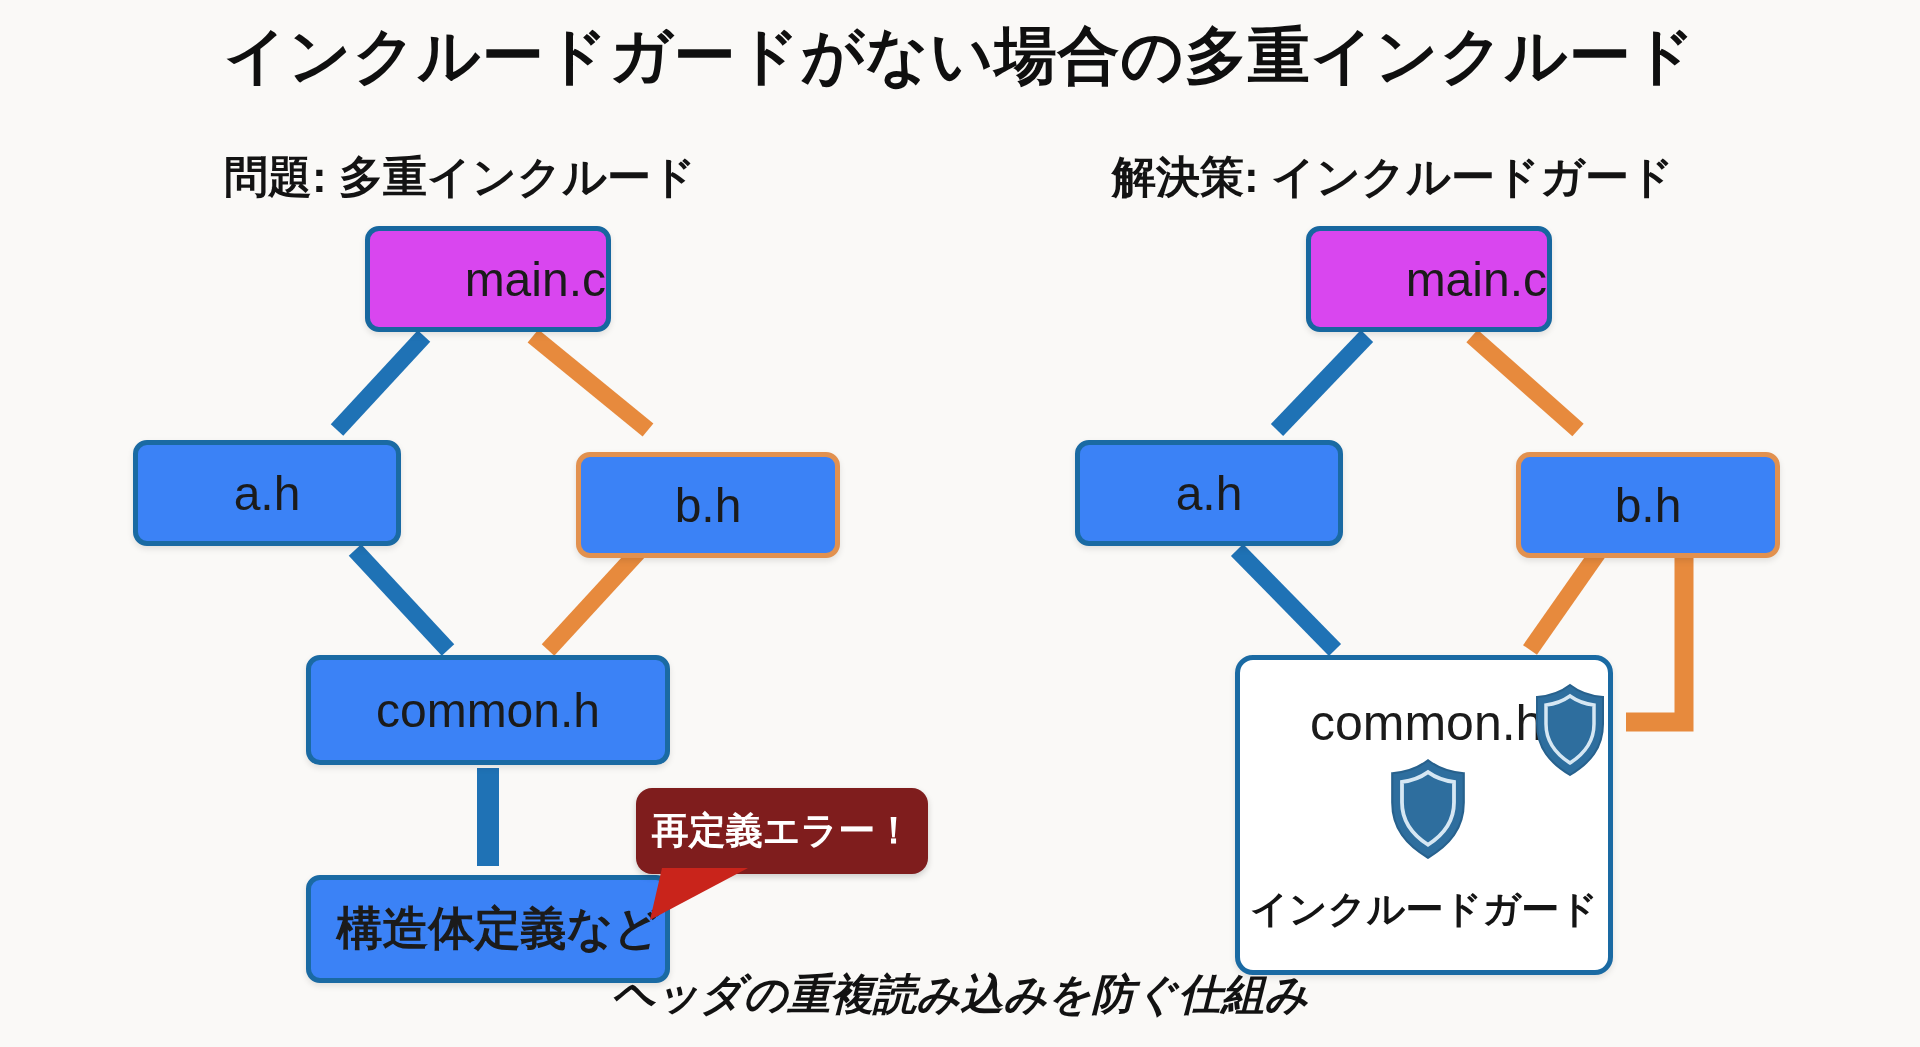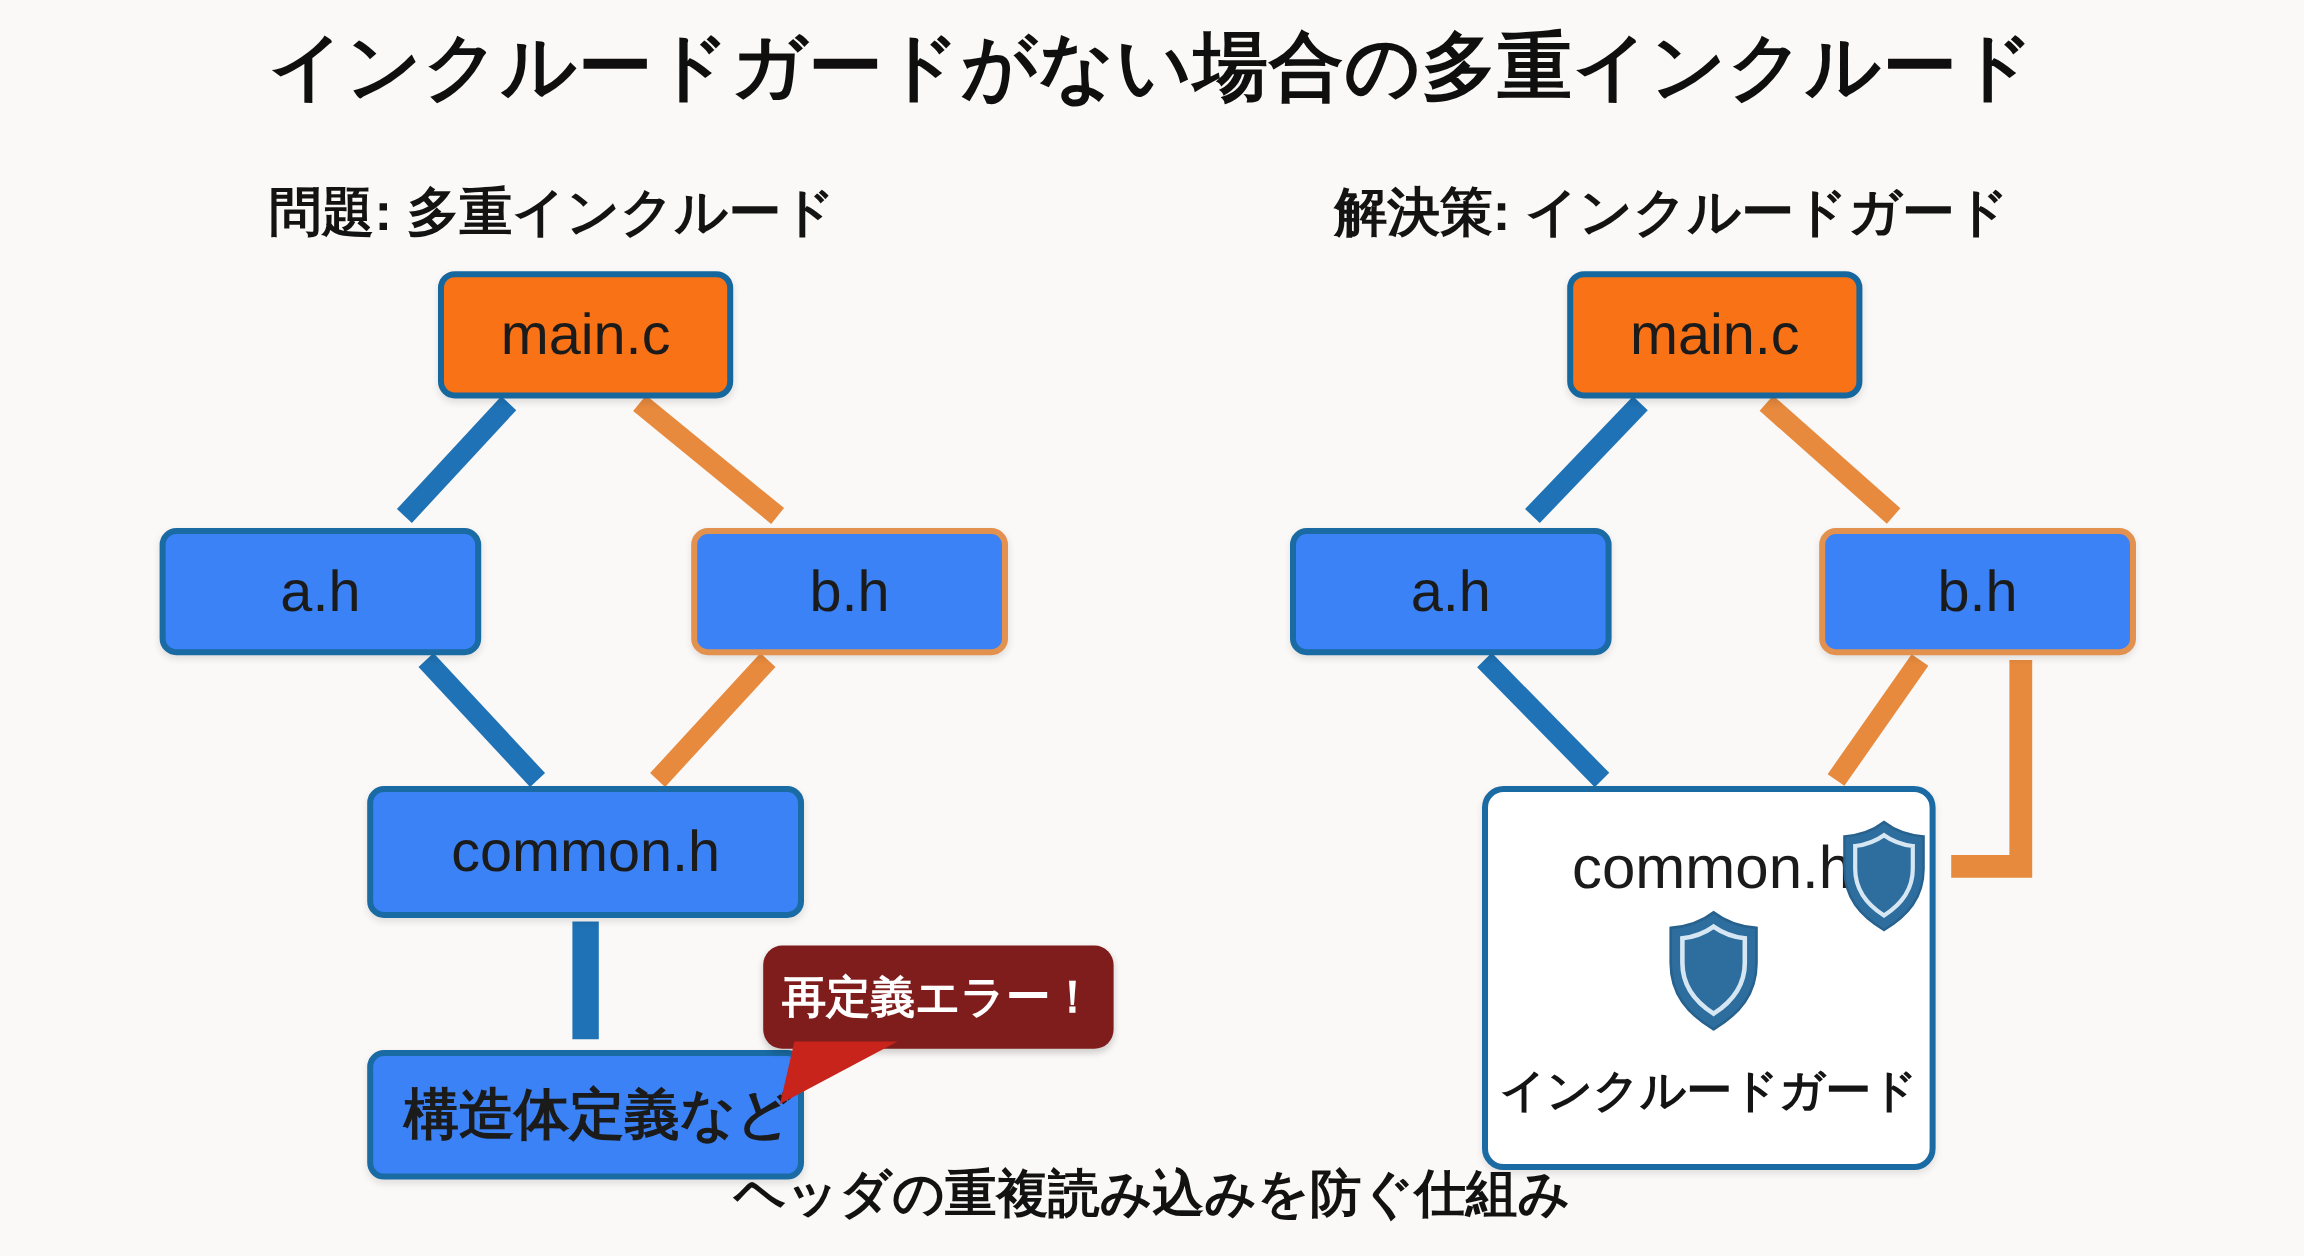--- a/index.html
+++ b/index.html
@@ -12,31 +12,31 @@
   .canvas{position:relative;width:1920px;height:921px;background:#faf9f7;}
   .title{
     position:absolute;left:0;right:0;top:14px;text-align:center;
     font-size:62px;font-weight:800;letter-spacing:1px;color:#0f0f0f;white-space:nowrap;
   }
   .heading{position:absolute;top:148px;font-size:44px;font-weight:700;color:#131313;white-space:nowrap;}
   .heading.left{left:224px;}
   .heading.right{left:1112px;}
   .caption{
     position:absolute;left:0;right:0;top:966px;text-align:center;
-    font-size:43px;font-weight:700;color:#121212;white-space:nowrap;
+    font-size:43px;font-weight:700;color:#121212;white-space:nowrap;font-style:italic;
   }
   .node{
     position:absolute;box-sizing:border-box;
     background:#3b82f6;border:5px solid #1a6aa3;border-radius:14px;
     display:flex;align-items:center;justify-content:center;
     font-size:48px;color:#1b1b1b;z-index:2;
     box-shadow:0 3px 6px rgba(0,0,0,.10);
   }
-  .node.fill{background:#f97316;border-color:#17679f;}
-  .node.orange{border-color:#e2914f;}
+  .node.fill{background:#d946ef;border-color:#17679f;justify-content:flex-end;}
+  .node.orange{border-color:#e2914f;margin-top:12px;}
   .node.jp{font-size:46px;font-weight:700;padding-left:21px;}
   .guard-box{
     position:absolute;box-sizing:border-box;left:1235px;top:655px;width:378px;height:320px;
     background:#ffffff;border:5px solid #1a6aa3;border-radius:18px;z-index:2;
     box-shadow:0 3px 6px rgba(0,0,0,.10);
   }
   .guard-box .common-label{
     position:absolute;left:70px;top:34px;font-size:50px;color:#1b1b1b;white-space:nowrap;
   }
   .guard-label{

